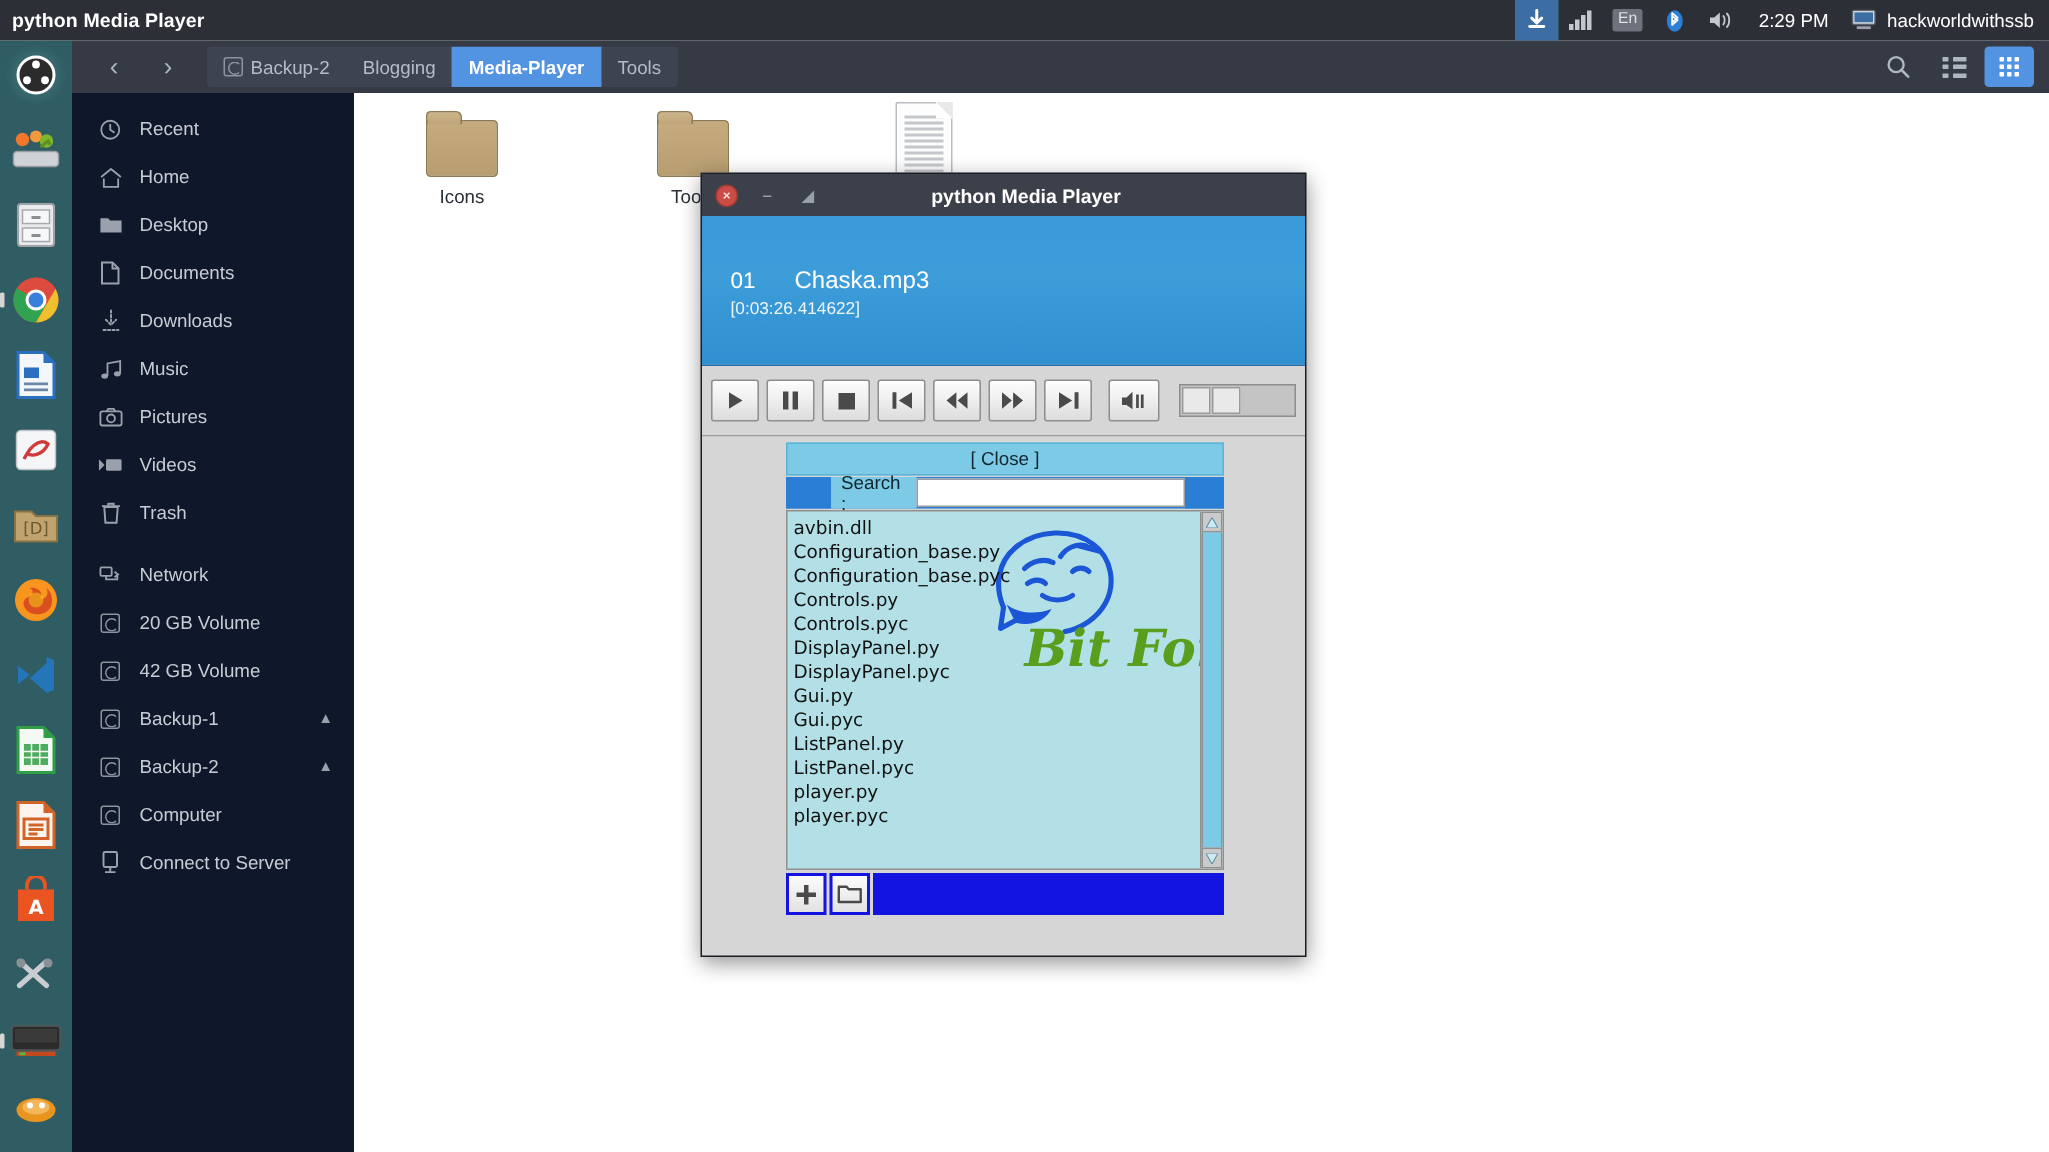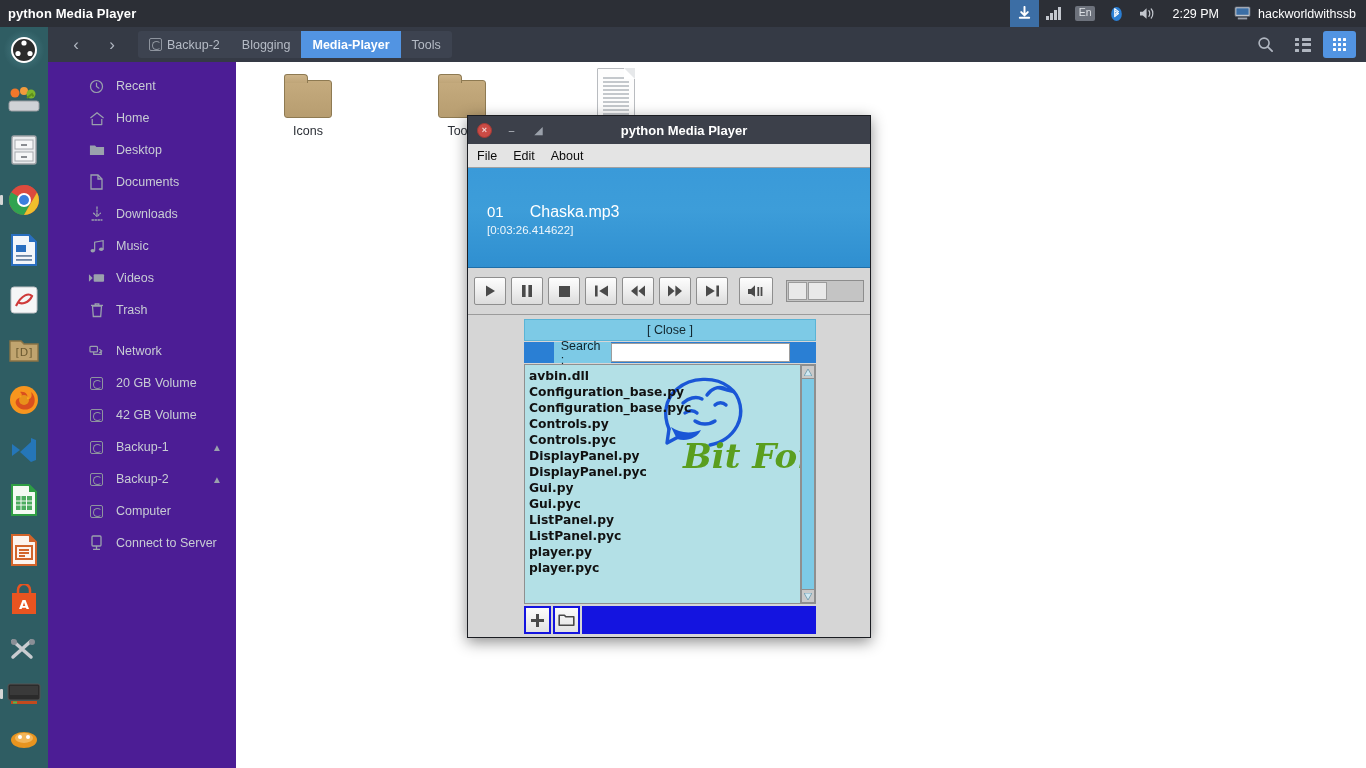--- a/index.html
+++ b/index.html
@@ -81,21 +81,21 @@
     grid-template-rows: repeat(3,3px); gap: 2px; }
   .dots3x3 i { display: block; width: 3px; height: 3px; background: #fff; border-radius: .5px; }
   .listico { display: grid; grid-template-columns: 4px 9px; grid-auto-rows: 3px;
     gap: 2.5px 3px; }
   .listico i { display: block; background: #b0b6c0; border-radius: .5px; }
 
   #nau-body { display: flex; height: 706px; }
 
   
   #places {
-    width: 188px; background: #4c1d95; padding-top: 8px; flex: none; padding-left: 23px;
+    width: 188px; background: #0f172a; padding-top: 8px; flex: none;
   }
   .place {
     display: flex; align-items: center; height: 32px; padding: 0 14px 0 17px;
     color: #c8ccd4; font-size: 12.5px; gap: 11px;
   }
   .place .pl-ico { width: 17px; display: flex; align-items: center;
     justify-content: center; color: #9aa1ad; font-size: 14px; flex: none; }
   .place .pl-label { flex: 1; white-space: nowrap; }
   .eject { color: #9aa1ad; font-size: 10px; }
   .place-gap { height: 9px; }
@@ -202,21 +202,21 @@
   }
   #searchbar .sinput {
     flex: 1; background: #ffffff; border: 1px solid #9c9c9c; margin: 1px 0;
   }
   #searchbar .sfill2 { width: 28px; background: #2a7fd4; }
 
   #listwrap {
     margin: 1px 54px 0 56px; height: 240px; background: #b3e0e6;
     border: 1px solid #8f8f8f; display: flex; position: relative; overflow: hidden;
   }
-  #filelist { flex: 1; padding: 3px 0 0 4px; position: relative; z-index: 2; font-weight: bold; }
+  #filelist { flex: 1; padding: 3px 0 0 4px; position: relative; z-index: 2; }
   #filelist .fl {
     font-size: 12.3px; color: #111111; line-height: 16px; white-space: nowrap;
     font-family: "DejaVu Sans", sans-serif;
   }
   #watermark {
     position: absolute; right: 0px; top: 2px; width: 160px; height: 110px;
     z-index: 1; pointer-events: none;
   }
   #scrollbar {
     width: 15px; background: #cfcfcf; border-left: 1px solid #8f8f8f;
@@ -515,20 +515,30 @@
           <svg width="16" height="15" viewBox="0 0 17 15">
               <path d="M6 12V3l9-1.6v9" stroke="#9aa1ad" stroke-width="1.3" fill="none"></path>
               <ellipse cx="4" cy="12" rx="2.4" ry="1.9" fill="#9aa1ad"></ellipse>
               <ellipse cx="13" cy="10.4" rx="2.4" ry="1.9" fill="#9aa1ad"></ellipse>
             </svg>
         </span>
         <span class="pl-label">Music</span>
       </div>
       <div class="place">
         <span class="pl-ico">
+          <svg width="16" height="14" viewBox="0 0 17 14">
+              <rect x="1" y="3" width="15" height="10" rx="1.4" fill="none" stroke="#9aa1ad" stroke-width="1.3"></rect>
+              <circle cx="8.5" cy="8" r="2.8" fill="none" stroke="#9aa1ad" stroke-width="1.3"></circle>
+              <path d="M5.5 3l1-1.8h4l1 1.8" fill="none" stroke="#9aa1ad" stroke-width="1.3"></path>
+            </svg>
+        </span>
+        <span class="pl-label">Pictures</span>
+      </div>
+      <div class="place">
+        <span class="pl-ico">
           <svg width="17" height="12" viewBox="0 0 18 12">
               <path d="M1 2l4 4-4 4z" fill="#9aa1ad"></path>
               <rect x="6" y="2" width="11" height="8" rx="1" fill="#9aa1ad"></rect>
             </svg>
         </span>
         <span class="pl-label">Videos</span>
       </div>
       <div class="place">
         <span class="pl-ico">
           <svg width="14" height="16" viewBox="0 0 14 16">
@@ -626,25 +636,20 @@
 
 <div id="player">
 
   <div id="pl-title">
     <span class="wbtn close">×</span>
     <span class="wbtn">–</span>
     <span class="wbtn max">◢</span>
     <span class="t">python Media Player</span>
   </div>
 
-  <div id="pl-menu">
-    <span>File</span>
-    <span>Edit</span>
-    <span>About</span>
-  </div>
 
   <div id="display">
     <div id="track">
       <div class="row1">
         <span class="tnum">01</span>
         <span class="tname">Chaska.mp3</span>
       </div>
       <div class="tdur">[0:03:26.414622]</div>
     </div>
   </div>

